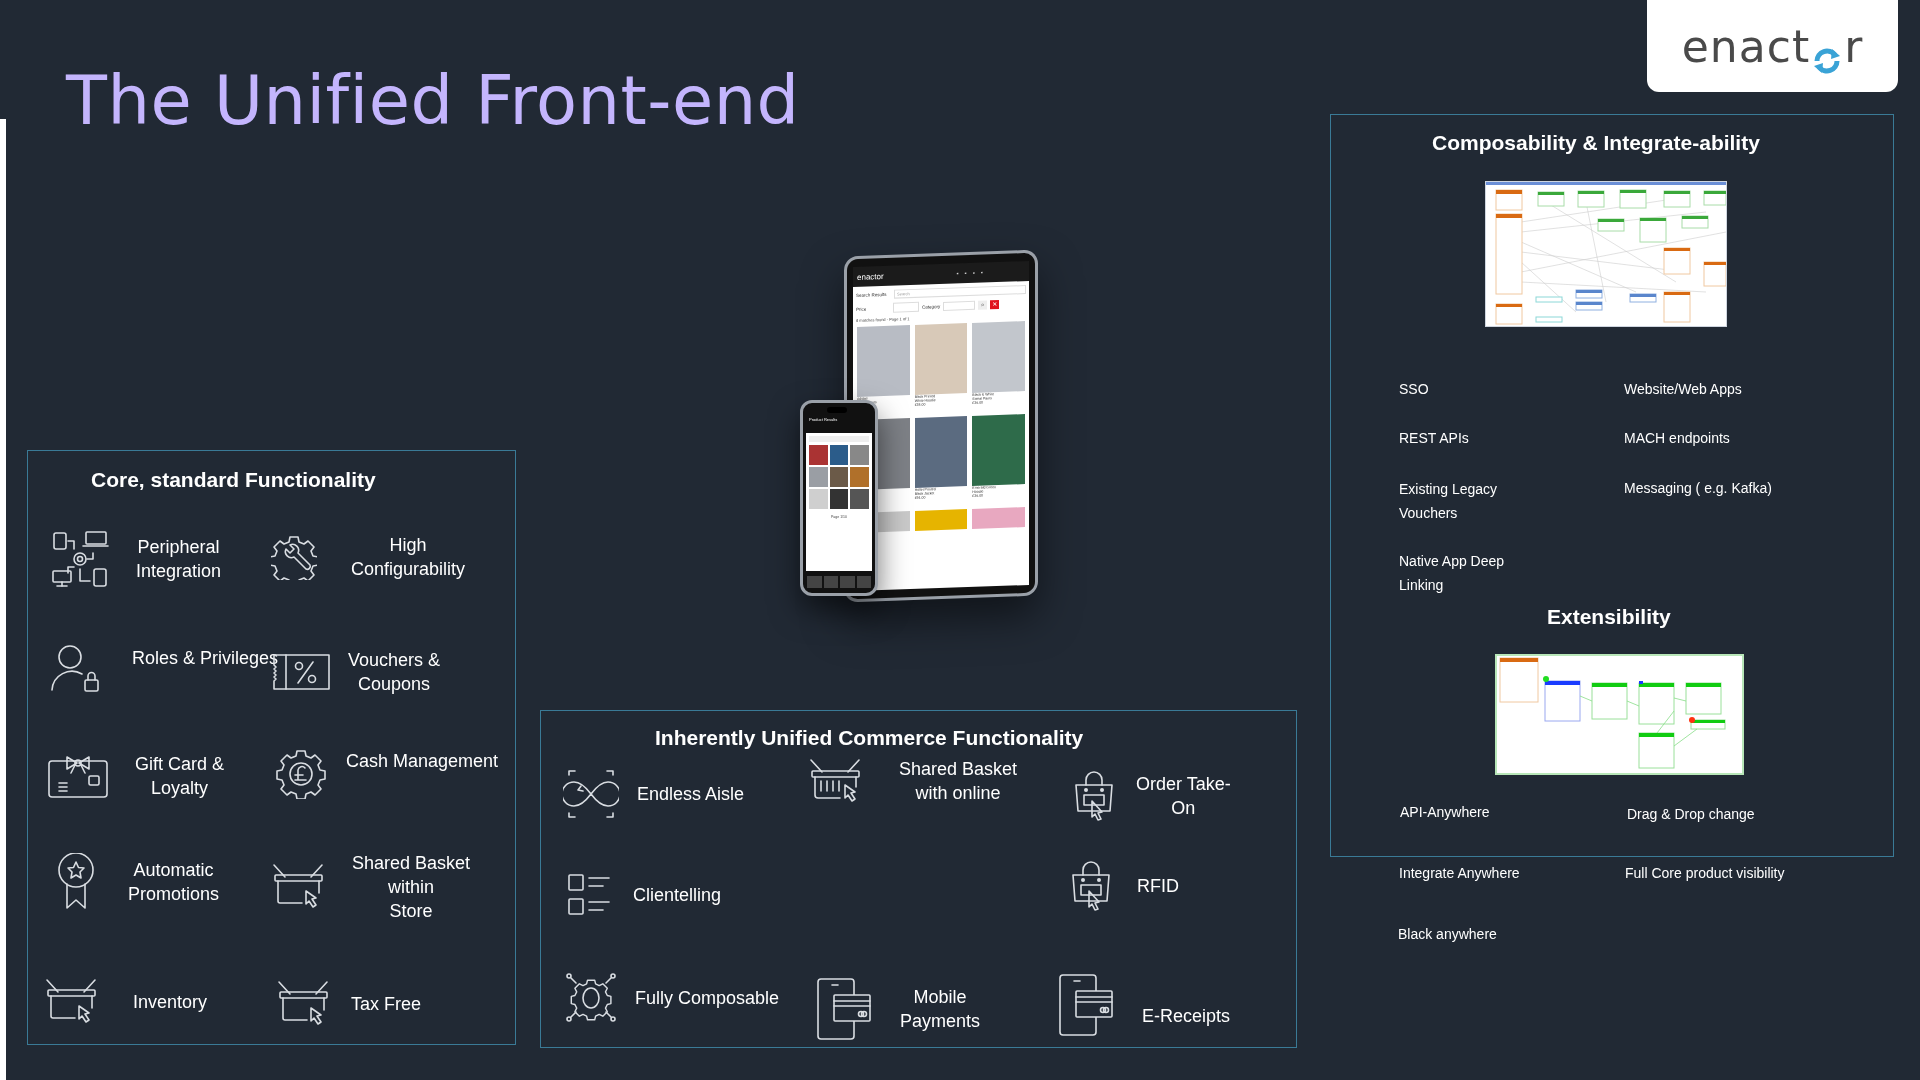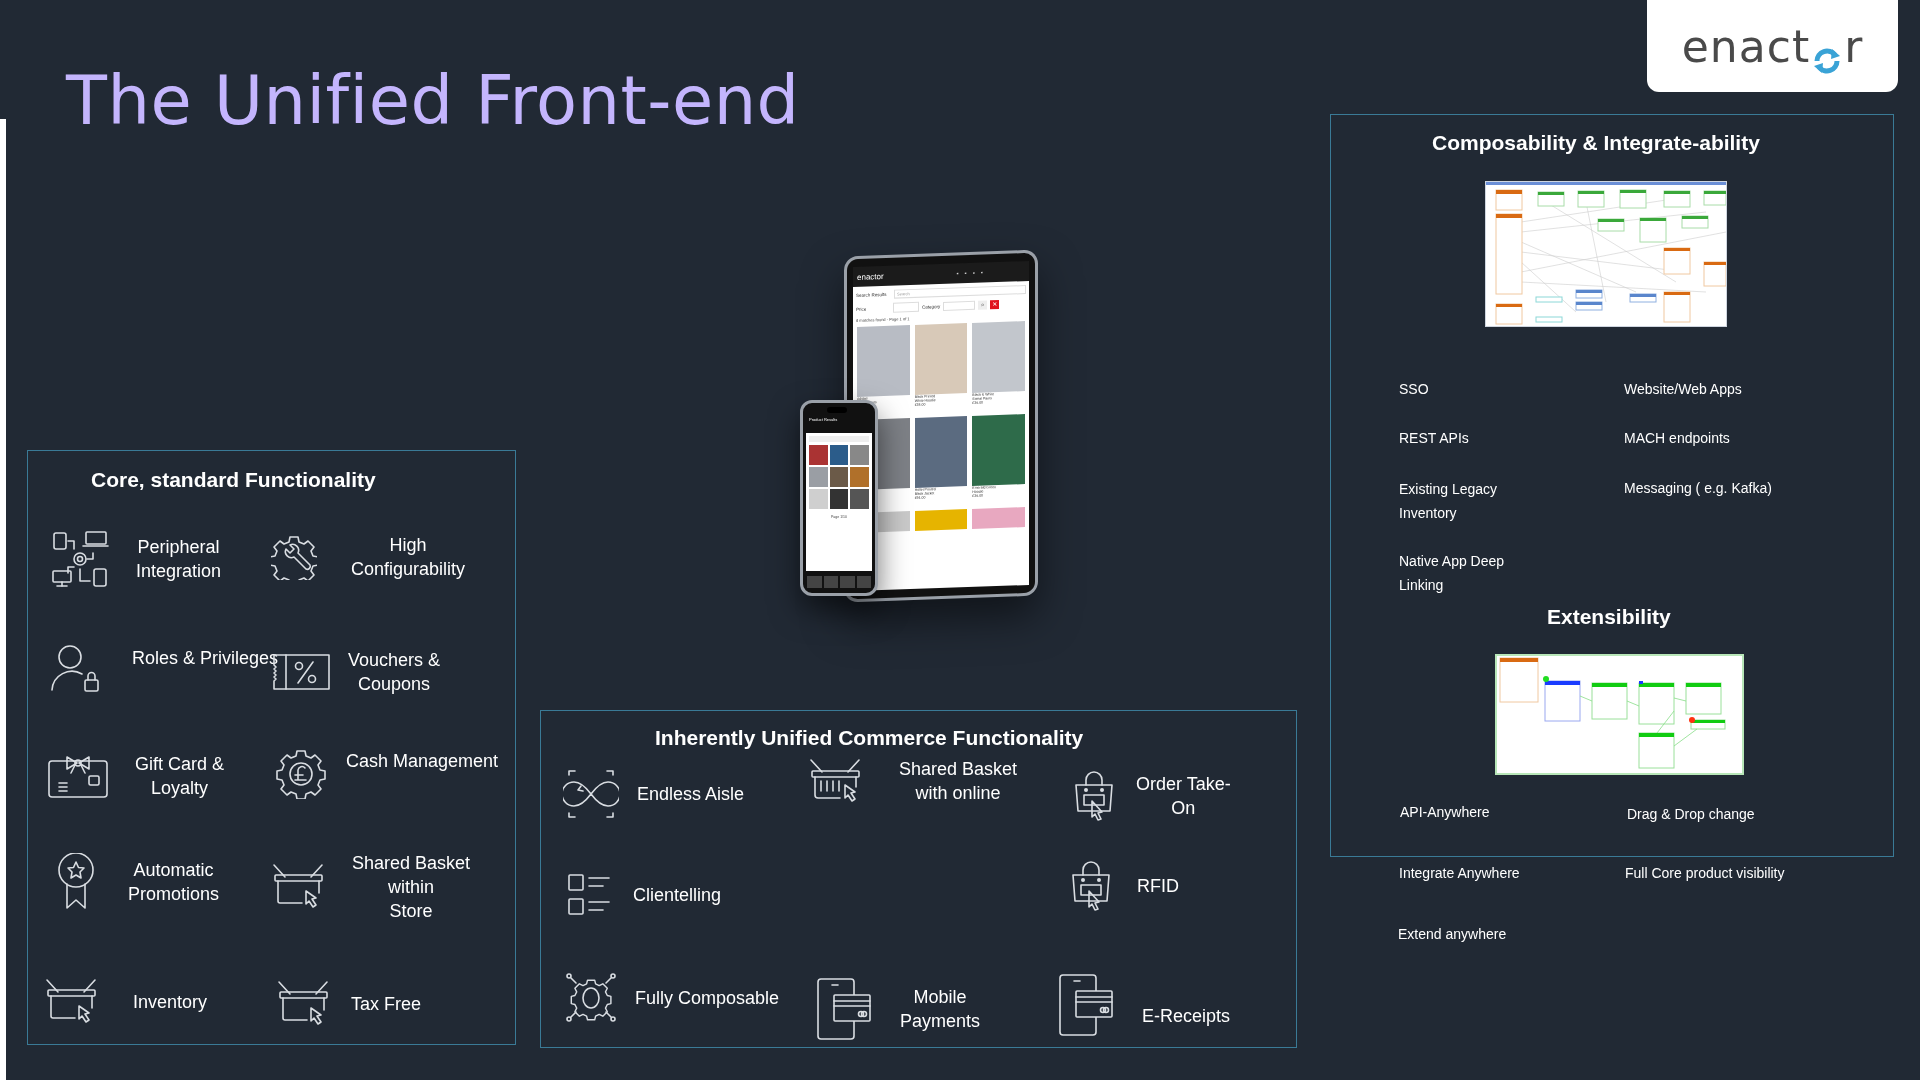--- a/index.html
+++ b/index.html
@@ -400,21 +400,21 @@
       <rect x="10" y="122" width="26" height="20" fill="#fff" stroke="#f0c8a0"></rect>
         <rect x="10" y="122" width="26" height="3" fill="#d96a12"></rect>
       <rect x="50" y="115" width="26" height="5" fill="#fff" stroke="#8cd8d8"></rect>
       <rect x="50" y="135" width="26" height="5" fill="#fff" stroke="#8cd8d8"></rect>
     </svg>
   </div>
 
   <div class="txt" style="left:68px;top:262px;">SSO</div>
   <div class="txt" style="left:68px;top:311px;">REST APIs</div>
   <div class="txt" style="left:68px;top:362px;">Existing Legacy
-Inventory</div>
+Vouchers</div>
   <div class="txt" style="left:68px;top:434px;">Native App Deep
 Linking</div>
 
   <div class="txt" style="left:293px;top:262px;">Website/Web Apps</div>
   <div class="txt" style="left:293px;top:311px;">MACH endpoints</div>
   <div class="txt" style="left:293px;top:361px;">Messaging ( e.g. Kafka)</div>
 
   <div class="panel-title" style="left:216px;top:490px;">Extensibility</div>
 
   <div class="diagram" style="left:164px;top:539px;width:245px;height:117px;border:2px solid #b8e6b8;">
@@ -441,17 +441,17 @@
           <line x1="130" y1="45" x2="142" y2="50"></line>
         <line x1="177" y1="42" x2="189" y2="45"></line>
           <line x1="177" y1="55" x2="160" y2="77"></line>
           <line x1="177" y1="90" x2="200" y2="73"></line>
       </g>
     </svg>
   </div>
 
   <div class="txt" style="left:69px;top:685px;">API-Anywhere</div>
   <div class="txt" style="left:68px;top:746px;">Integrate Anywhere</div>
-  <div class="txt" style="left:67px;top:807px;">Extend anywhere</div>
+  <div class="txt" style="left:67px;top:807px;">Black anywhere</div>
 
   <div class="txt" style="left:296px;top:687px;">Drag &amp; Drop change</div>
   <div class="txt" style="left:294px;top:746px;">Full Core product visibility</div>
 </div>
 
 </body></html>

